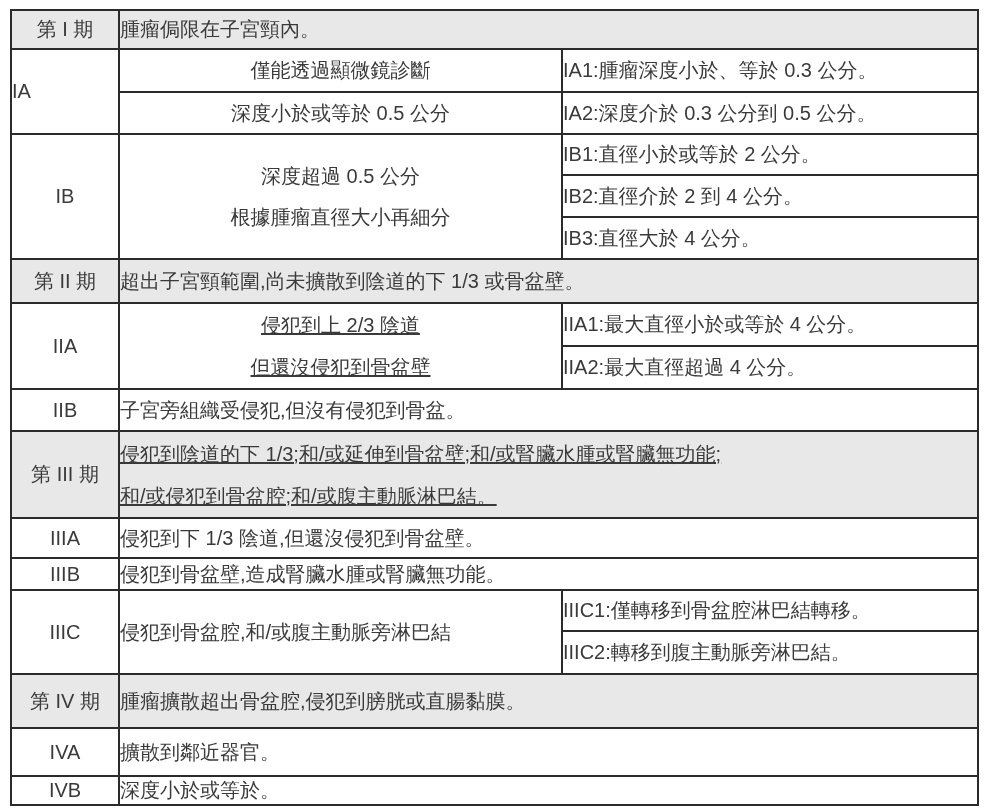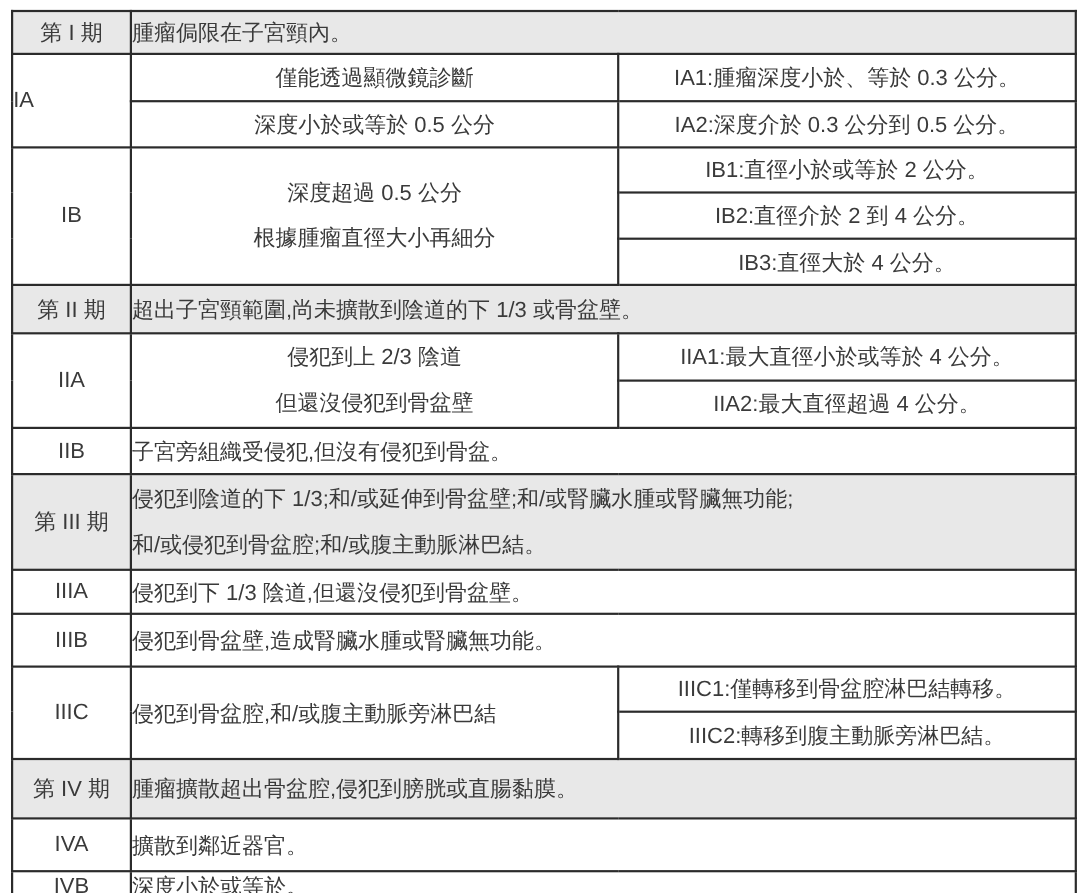--- a/index.html
+++ b/index.html
@@ -28,22 +28,22 @@
     overflow: hidden;
     padding: 0;
     vertical-align: middle;
   }
   tr.hdr td { background: #e8e8e8; }
   td.lbl { text-align: center; }
   td.lbl-top { text-align: left; vertical-align: top; padding-top: 8px; }
   td.desc { text-align: left; padding: 0 8px 0 9px; }
   td.mid { text-align: center; }
   td.mid-top-left { text-align: left; vertical-align: top; padding: 7px 8px 0 9px; }
-  td.sub { text-align: center; padding: 0 6px 0 10px; }
-  .ln { line-height: 42px; }
+  td.sub { text-align: left; padding: 0 6px 0 10px; }
+  .ln { line-height: 42px; text-decoration: underline; }
   .ln-ib { line-height: 41px; }
 </style>
 </head>
 <body>
 
 <div class="page">
   <table class="staging">
     <colgroup>
       <col style="width:108px">
       <col style="width:443px">
@@ -109,21 +109,21 @@
         <div class="ln">侵犯到陰道的下 1/3;和/或延伸到骨盆壁;和/或腎臟水腫或腎臟無功能;</div>
         <div class="ln">和/或侵犯到骨盆腔;和/或腹主動脈淋巴結。</div>
       </td>
     </tr>
 
     <tr style="height:40px">
       <td class="lbl">IIIA</td>
       <td class="desc" colspan="2">侵犯到下 1/3 陰道,但還沒侵犯到骨盆壁。</td>
     </tr>
 
-    <tr style="height:48px">
+    <tr style="height:32px">
       <td class="lbl">IIIB</td>
       <td class="desc" colspan="2">侵犯到骨盆壁,造成腎臟水腫或腎臟無功能。</td>
     </tr>
 
     <tr style="height:41px">
       <td class="lbl" rowspan="2">IIIC</td>
       <td class="mid-top-left" rowspan="2">侵犯到骨盆腔,和/或腹主動脈旁淋巴結</td>
       <td class="sub">IIIC1:僅轉移到骨盆腔淋巴結轉移。</td>
     </tr>
     <tr style="height:43px">

